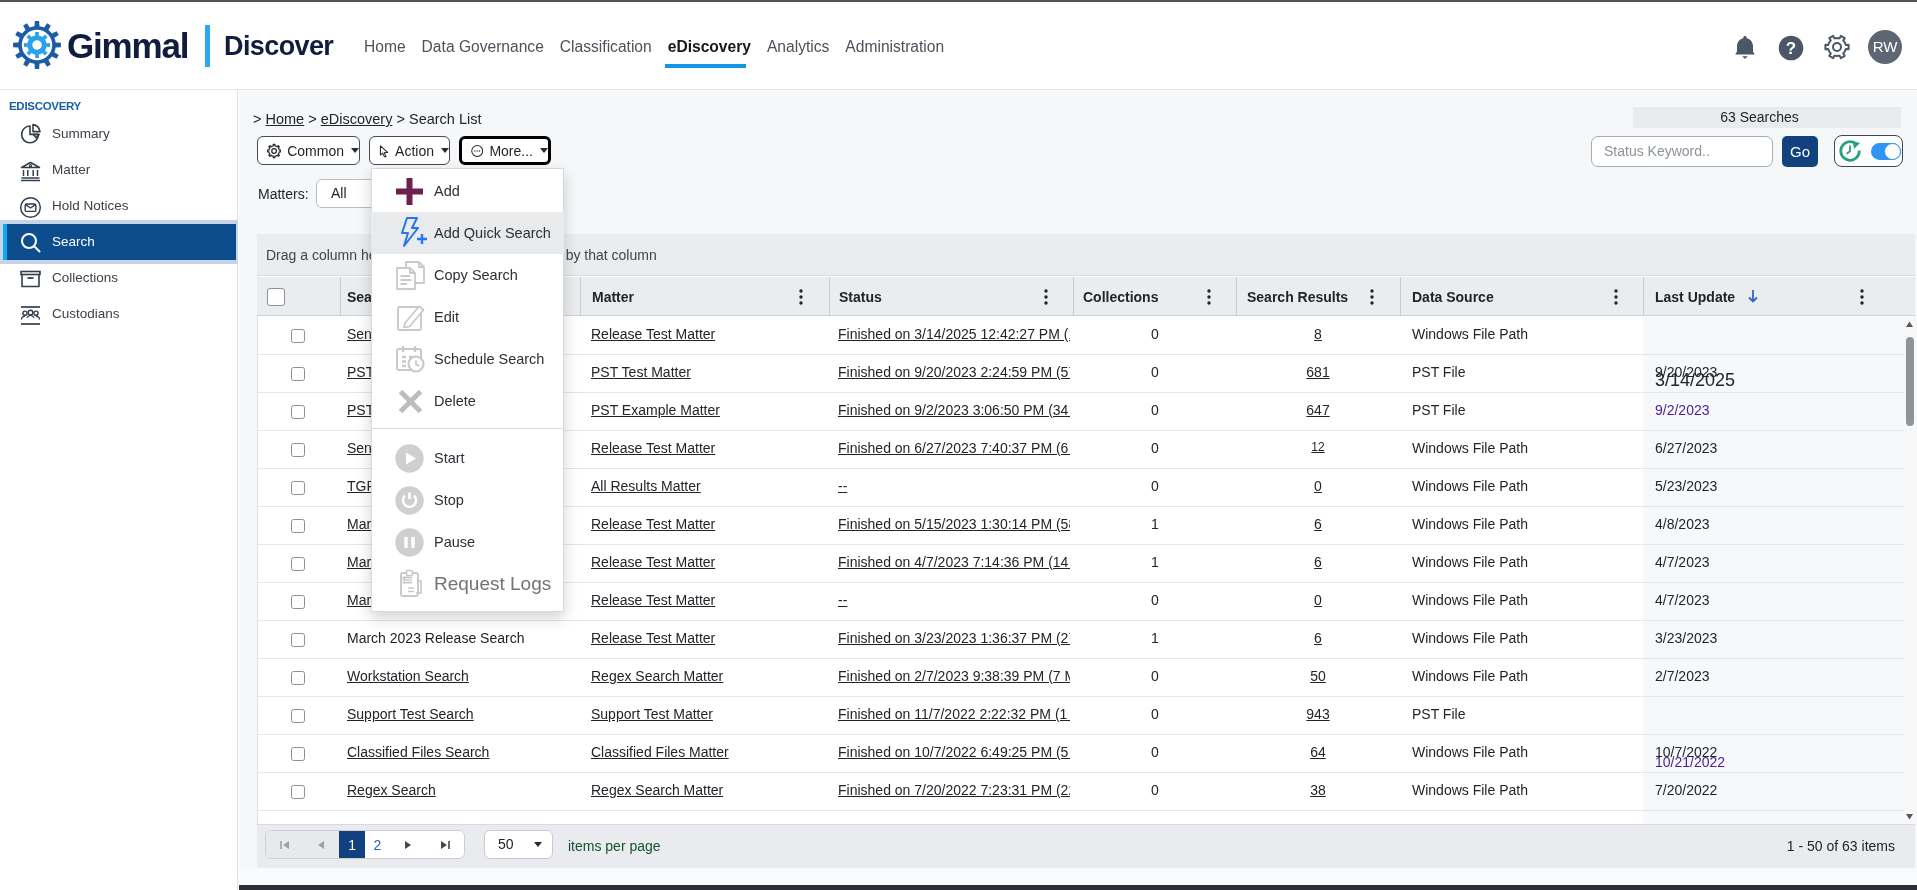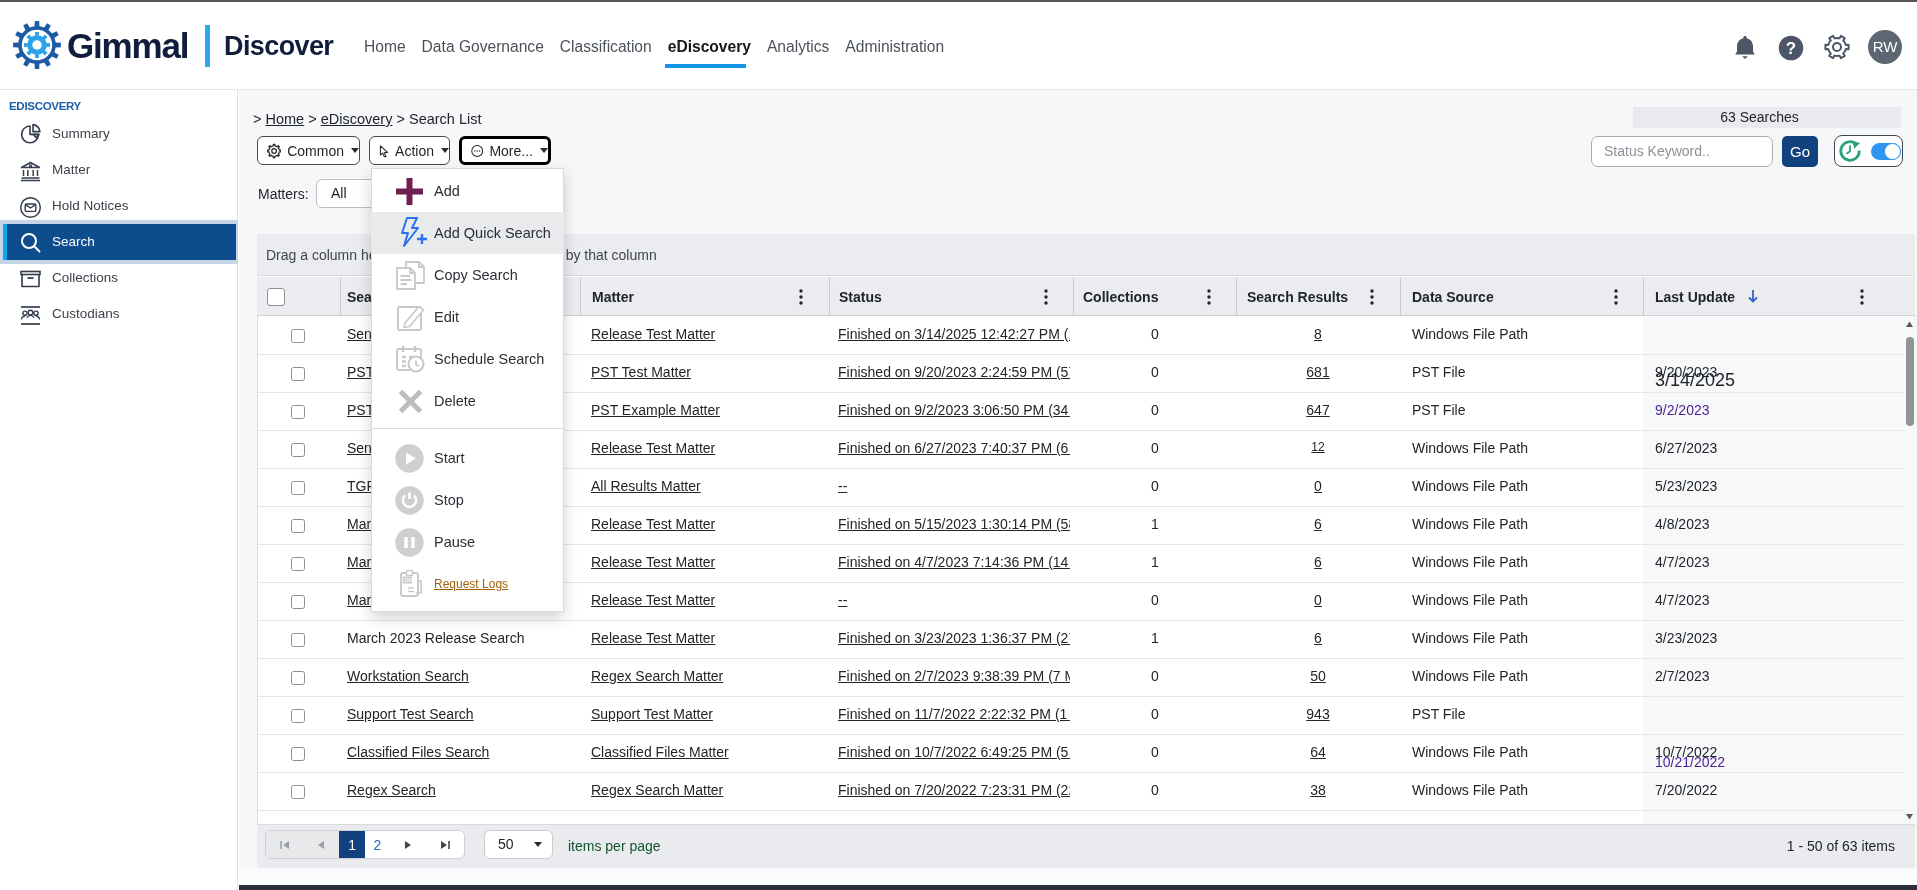--- a/index.html
+++ b/index.html
@@ -413,12 +413,12 @@
   </svg>
 <div class="abs" style="left:434px;top:532px;font-size:14.5px;color:#2b3036;line-height:20px;z-index:5;">Pause</div>
 <svg class="abs" style="left:396px;top:569px;z-index:5;" width="30" height="30" viewBox="0 0 30 30">
     <rect x="5" y="4" width="17" height="23" rx="2" fill="#fff" stroke="#c9c9c9" stroke-width="1.9"></rect>
     <rect x="10.5" y="1.5" width="6" height="5" rx="1" fill="#fff" stroke="#c9c9c9" stroke-width="1.6"></rect>
     <rect x="6.5" y="7.5" width="9.5" height="7" fill="#c9c9c9"></rect>
     <text x="11.2" y="13" text-anchor="middle" font-size="4.6" font-weight="bold" fill="#fff" font-family="Liberation Sans">LOG</text>
     <path d="M22 12 L25 12 L25 24 L20 24" fill="none" stroke="#c9c9c9" stroke-width="1.6"></path>
     <path d="M12 19 L18 19 M12 22.5 L18 22.5" stroke="#c9c9c9" stroke-width="1.5"></path>
   </svg>
-<div class="abs" style="left:434px;top:574px;font-size:12px;color:#a16207;line-height:20px;z-index:5;text-decoration:underline;">Request Logs</div>
+<div class="abs" style="left:434px;top:574px;font-size:19px;color:#737373;line-height:20px;z-index:5;">Request Logs</div>
 </body></html>

